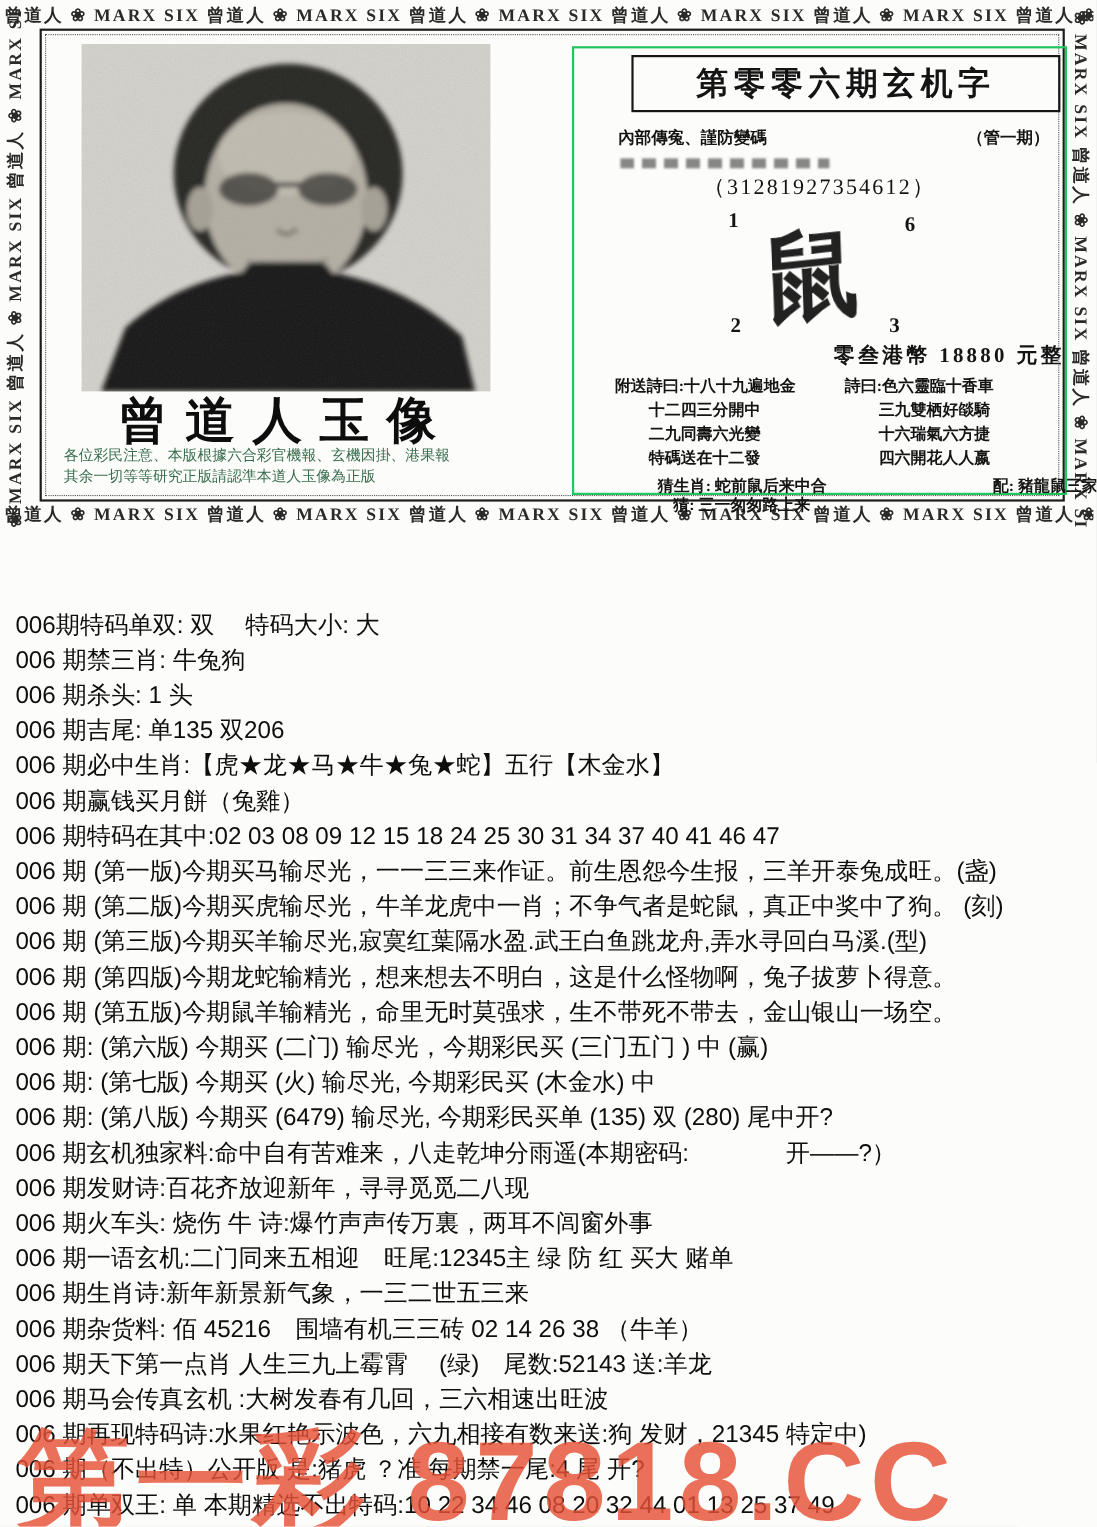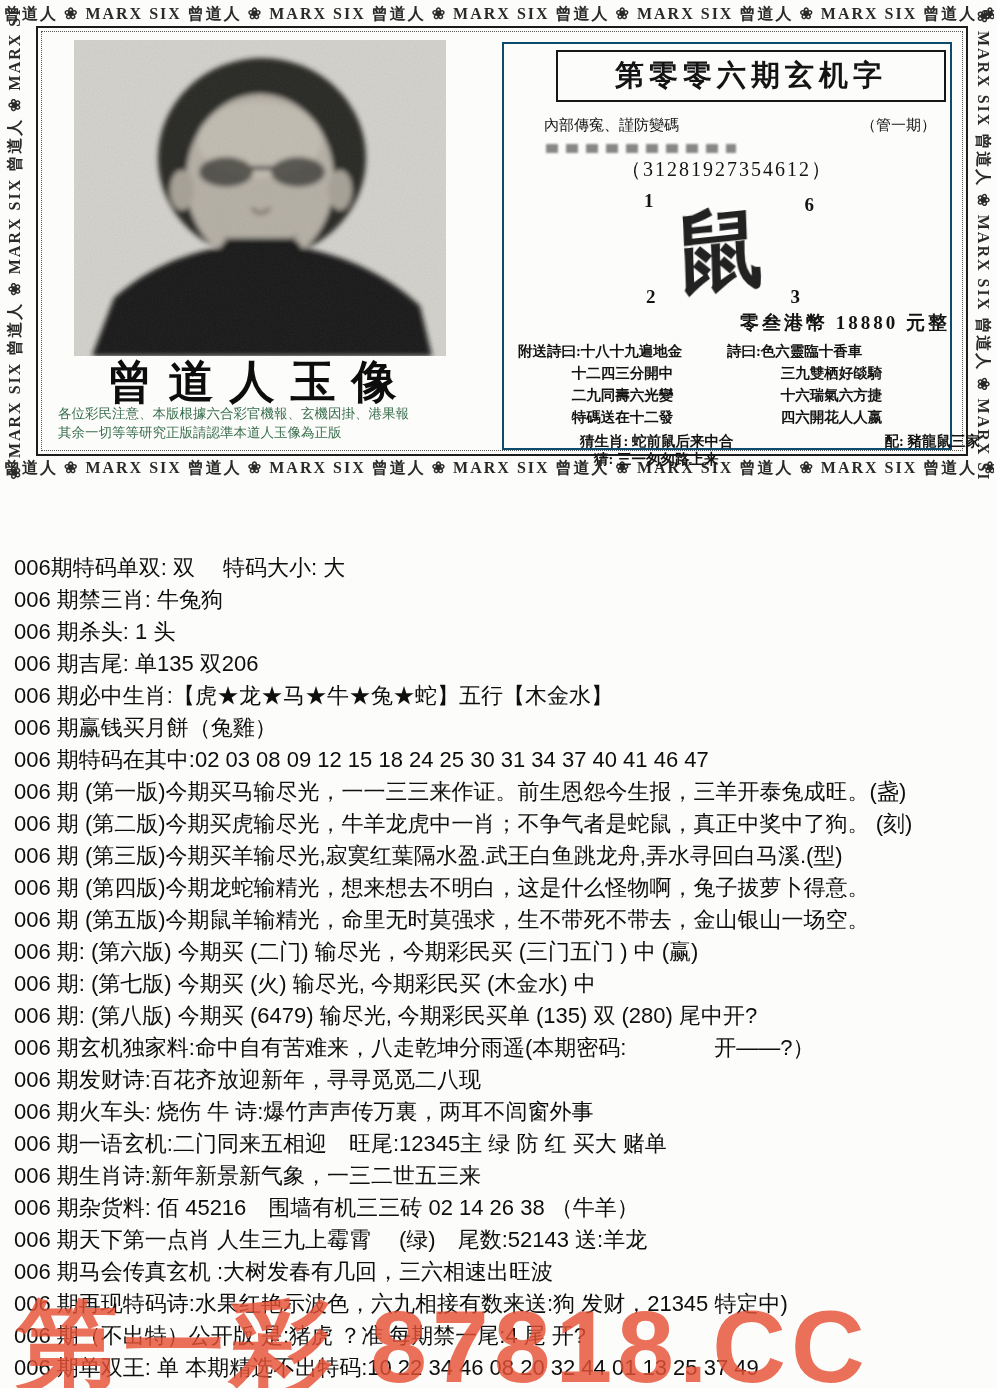--- a/index.html
+++ b/index.html
@@ -20,43 +20,43 @@
          border:1px dotted #555;}
   
   .portrait{position:absolute;left:74px;top:40px;width:372px;height:316px;}
   .caption{position:absolute;left:50px;top:352px;width:420px;text-align:center;
            font-family:"Liberation Serif",serif;font-weight:bold;font-size:45px;
            letter-spacing:16px;color:#0d0d0d;}
   .caption-note{position:absolute;left:58px;top:404px;width:420px;
            font-family:"Liberation Serif",serif;font-size:13.5px;line-height:19px;
            color:#14532d;filter:blur(0.4px);opacity:.85;}
   
-  .mbox{position:absolute;left:502px;top:42px;width:446px;height:404px;
-        border:2px solid #0c4a6e;font-family:"Liberation Serif",serif;color:#141414;}
+  .mbox{position:absolute;left:520px;top:42px;width:446px;height:404px;
+        border:2px solid #22c55e;font-family:"Liberation Serif",serif;color:#141414;}
   .mbox-title{position:absolute;left:52px;top:6px;width:386px;height:48px;
         border:2px solid #161616;display:flex;align-items:center;justify-content:center;
         font-size:29px;font-weight:bold;letter-spacing:5px;}
   .mbox-sub{position:absolute;left:40px;top:72px;width:392px;display:flex;
-        justify-content:space-between;font-size:15px;font-weight:normal;}
+        justify-content:space-between;font-size:15px;font-weight:bold;}
   .smudge{position:absolute;left:42px;top:100px;width:190px;height:9px;
         background:repeating-linear-gradient(90deg,#6a6a6a 0 12px,transparent 12px 20px);
         filter:blur(1.2px);opacity:.8;}
   .mbox-code{position:absolute;left:0;top:112px;width:100%;text-align:center;
         font-size:20px;letter-spacing:2px;}
   .zodiac-wrap{position:absolute;left:140px;top:146px;width:170px;height:118px;}
   .zodiac-char{position:absolute;left:32px;top:2px;font-size:88px;font-weight:bold;
         font-family:"DejaVu Serif",serif;color:#222;transform:rotate(-6deg) skewX(-4deg);
         filter:blur(0.6px);}
   .zcorner{position:absolute;font-size:19px;font-weight:bold;}
   .zc-1{left:0;top:0;} .zc-6{right:0;top:4px;} .zc-2{left:2px;bottom:0;} .zc-3{right:14px;bottom:0;}
   .mbox-amount{position:absolute;left:0;top:266px;width:100%;text-align:right;
         font-size:19px;font-weight:bold;letter-spacing:3px;}
   .poems{position:absolute;left:14px;top:296px;width:418px;display:flex;}
   .poem-col{width:50%;font-size:14.5px;font-weight:bold;line-height:22px;}
-  .poem-col .lbl{display:inline-block;}
+  .poem-col .lbl{display:inline-block;margin-left:23px;}
   .poem-line{text-align:center;}
   .guess1{position:absolute;left:30px;top:388px;width:400px;display:flex;
         justify-content:space-between;font-size:14.5px;font-weight:bold;margin-left:46px;}
   .guess2{position:absolute;left:90px;top:384px;width:260px;font-size:14.5px;
         font-weight:bold;transform:translateY(22px);}
   
   .body-lines{position:absolute;left:14px;top:552px;width:983px;}
   .bline{height:32px;line-height:32px;font-size:22px;white-space:nowrap;color:#0e0e0e;}
   
   .watermark{position:absolute;left:16px;top:1280px;width:980px;

